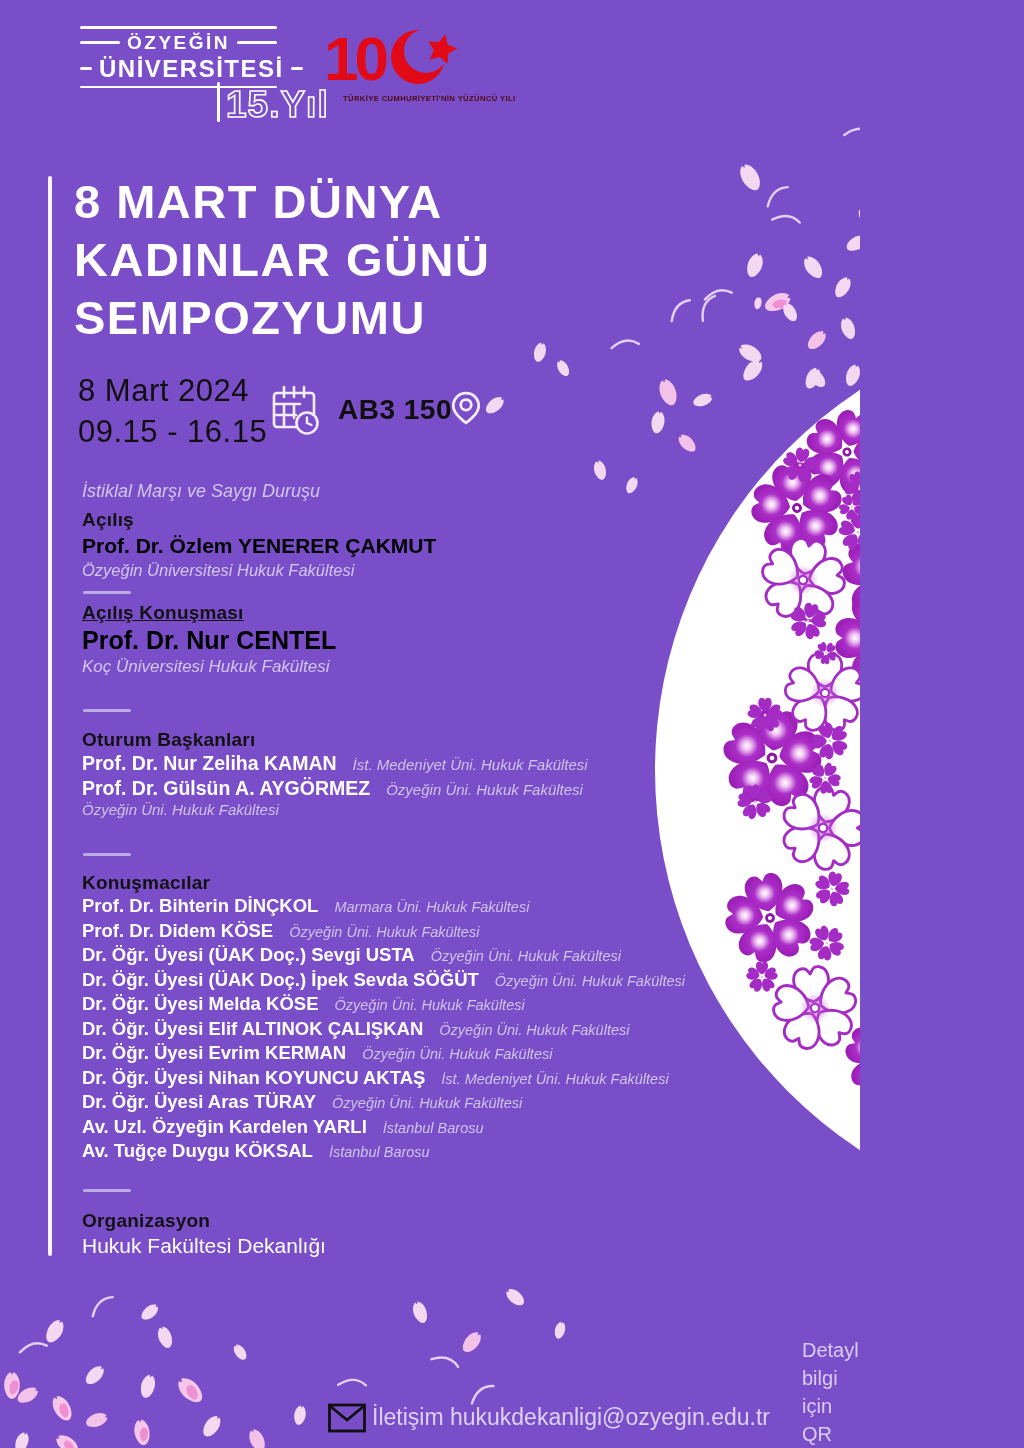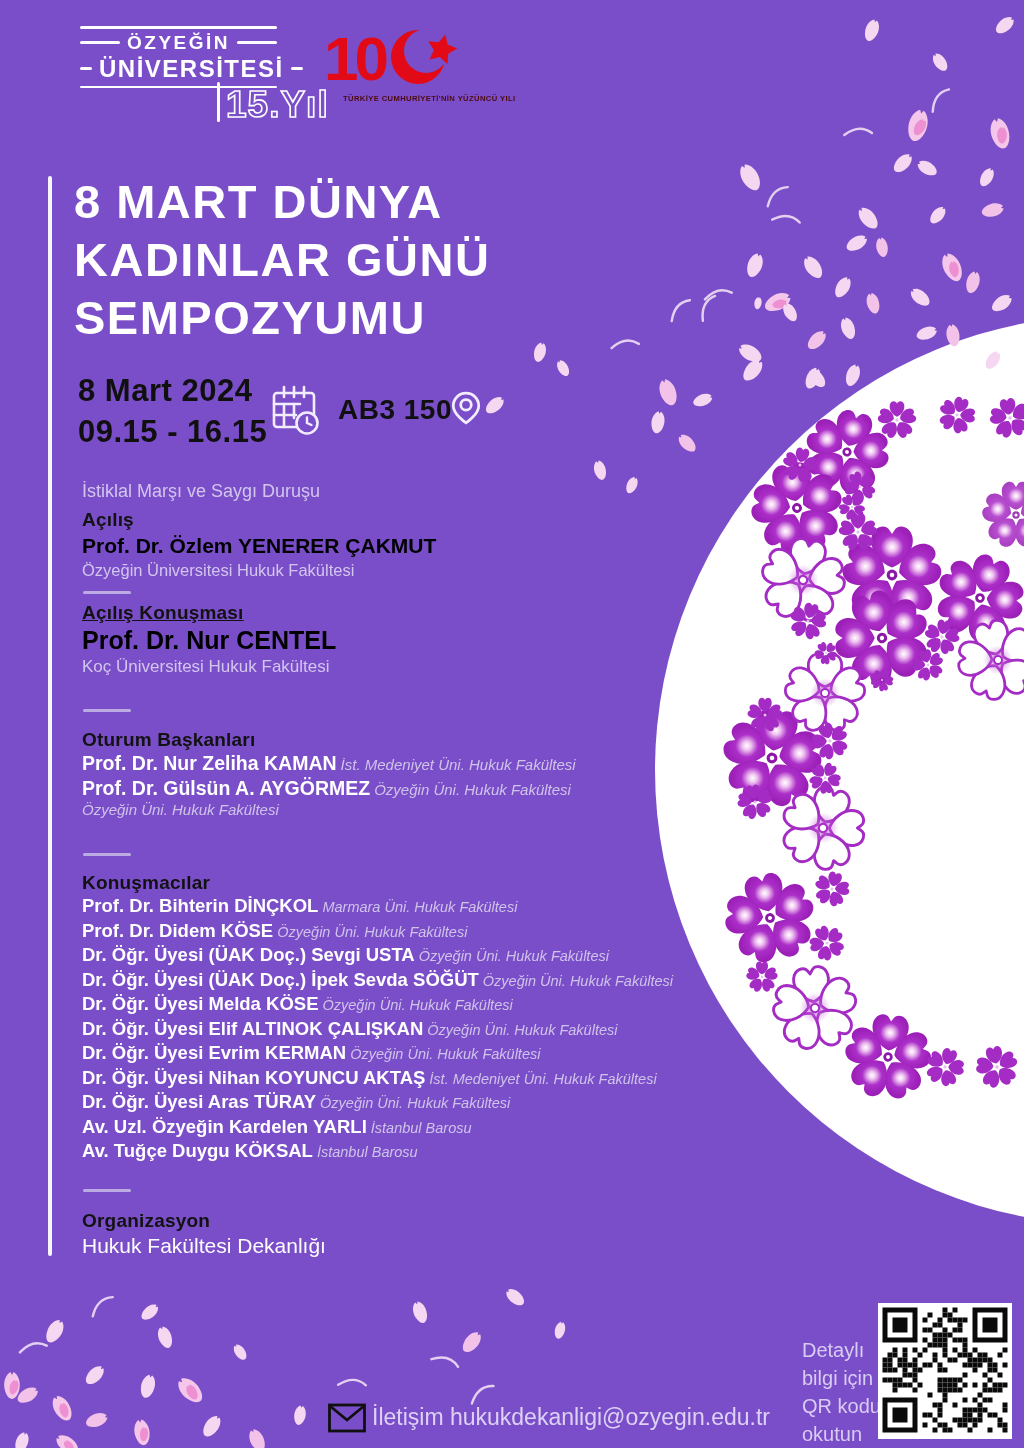--- a/index.html
+++ b/index.html
@@ -1,42 +1,42 @@
 <!DOCTYPE html>
 <html><head>
 <meta charset="utf-8">
 <style>
   html,body{margin:0;padding:0;}
   body{width:1024px;height:1448px;overflow:hidden;background:#7b4ec9;
        font-family:"Liberation Sans","DejaVu Sans",sans-serif;position:relative;}
-  .poster{position:absolute;inset:0;width:1024px;height:1448px;overflow:hidden;}
+  .poster{position:absolute;inset:0;width:860px;height:1448px;overflow:hidden;}
   #decor{position:absolute;left:0;top:0;width:1024px;height:1448px;}
   .abs{position:absolute;}
   
   .ulogo{left:80px;top:26px;width:197px;color:#fff;}
   .ulogo .hline{height:2.5px;background:#fff;border-radius:2px;}
   .ulogo .lrow{display:flex;align-items:center;gap:7px;margin:3px 0;}
   .ulogo .lrow .side{flex:1;height:2.5px;background:#fff;border-radius:2px;}
   .ulogo .t1{font-weight:700;font-size:19px;letter-spacing:2.5px;}
   .ulogo .t2{font-weight:700;font-size:24px;letter-spacing:1.5px;}
   .yr-line{left:217px;top:82px;width:2.5px;height:40px;background:#fff;border-radius:2px;}
   .yr{left:226px;top:84px;font-size:37px;font-weight:700;letter-spacing:1px;
       color:transparent;-webkit-text-stroke:1.6px #ffffff;}
   .cent{left:326px;top:24px;width:150px;}
   .cent .cap{margin-top:2px;font-size:7.6px;font-weight:700;letter-spacing:.4px;color:#4d0a10;white-space:nowrap;padding-left:17px;}
   
   .vline{left:48px;top:176px;width:3.5px;height:1080px;background:rgba(255,255,255,.95);border-radius:2px;}
   .title{left:74px;top:173px;color:#fff;font-weight:800;font-size:47px;line-height:58px;letter-spacing:1.5px;}
   
-  .dt{left:78px;top:370px;color:#101010;font-weight:700;font-size:31px;line-height:41px;letter-spacing:.5px;}
+  .dt{left:78px;top:370px;color:#101010;font-weight:400;font-size:31px;line-height:41px;letter-spacing:.5px;}
   .cal{left:270px;top:384px;}
   .room{left:338px;top:394px;color:#101010;font-weight:800;font-size:28px;letter-spacing:.5px;}
   .pin{left:450px;top:390px;}
   
-  .muted{color:#d2c6ef;}
+  .muted{color:#d2c6ef;font-style:italic;}
   .h-black{color:#121212;font-weight:700;font-size:19px;letter-spacing:.2px;}
   .nm{color:#000000;font-weight:700;}
   .istiklal{left:82px;top:481px;font-size:18px;}
   .op-h{left:82px;top:509px;}
   .op-n{left:82px;top:534px;font-size:21px;}
   .op-a{left:82px;top:561px;font-size:16.5px;}
   .div{width:48px;height:3px;background:#bcaae2;border-radius:2px;}
   .d1{left:83px;top:591px;} .d2{left:83px;top:709px;} .d3{left:83px;top:853px;} .d4{left:83px;top:1189px;}
   .ks-h{left:82px;top:602px;text-decoration:underline;}
   .ks-n{left:82px;top:626px;font-size:25px;}
@@ -44,21 +44,21 @@
   .ch-h{left:82px;top:729px;}
   .chairs{left:82px;top:752px;}
   .chairs .person-row{height:24.6px;}
   .chairs .p-name{font-size:19.5px;}
   .chairs .p-aff{font-size:15px;}
   .sp-h{left:82px;top:872px;}
   .speakers{left:82px;top:895px;}
   .speakers .person-row{height:24.5px;}
   .speakers .p-name{font-size:18.5px;}
   .speakers .p-aff{font-size:14.5px;}
-  .person-row{display:flex;align-items:baseline;gap:4px;white-space:nowrap;text-align:right;}
+  .person-row{display:flex;align-items:baseline;gap:16px;white-space:nowrap;text-align:right;}
   .p-name{color:#fff;font-weight:700;}
   .p-aff{color:#cfc3ea;font-style:italic;}
   .org-h{left:82px;top:1210px;}
   .org-n{left:82px;top:1234px;color:#fdfdfd;font-size:21px;}
   
   .mail-ic{left:327px;top:1402px;}
   .contact{left:372px;top:1404px;font-size:23px;color:#ddd2f6;}
   .qr-note{left:802px;top:1336px;font-size:20px;line-height:28px;color:#d8ccf2;}
   #qr{position:absolute;left:878px;top:1303px;}
   

